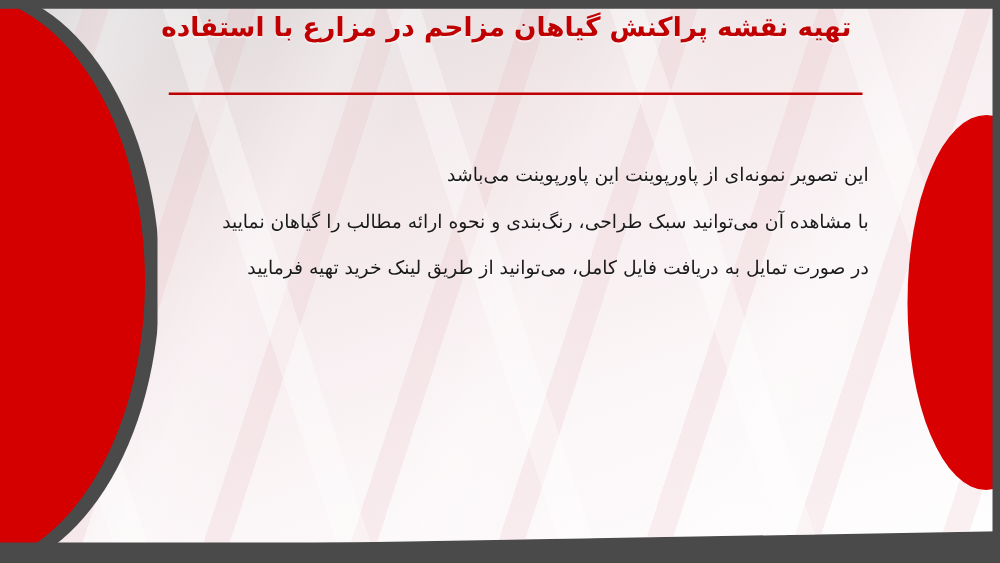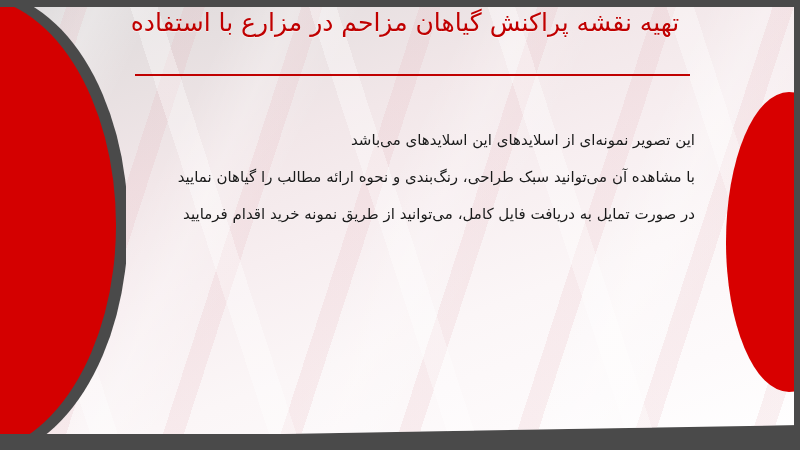--- a/index.html
+++ b/index.html
@@ -102,22 +102,22 @@
     overflow:hidden;z-index:5;
   }
 
   
   .title-block{
     position:absolute;left:120px;top:8px;width:570px;
     z-index:8;text-align:center;direction:rtl;
   }
   .title-line{
     color:#c00000;
-    font-size:25px;
-    font-weight:normal;
+    font-size:21px;
+    font-weight:bold;
     line-height:29px;
     white-space:nowrap;
     text-shadow:0 1px 0 rgba(255,255,255,0.45);
     text-align:center;
   }
   .title-rule{
     position:absolute;left:135px;top:74px;width:555px;height:0;
     border-top:2px solid #c00000;
     z-index:8;
   }
@@ -173,18 +173,18 @@
   <div class="top-band"></div>
   <div class="right-band"></div>
   <div class="bottom-band"></div>
 
   <div class="title-block">
     <div class="title-line">تهیه نقشه پراکنش گیاهان مزاحم در مزارع با استفاده</div>
   </div>
   <div class="title-rule"></div>
 
   <div class="body-block">
-    <div class="body-line">این تصویر نمونه‌ای از اسلایدهای این اسلایدهای می‌باشد</div>
+    <div class="body-line">این تصویر نمونه‌ای از پاورپوینت این پاورپوینت می‌باشد</div>
     <div class="body-line">با مشاهده آن می‌توانید سبک طراحی، رنگ‌بندی و نحوه ارائه مطالب را گیاهان نمایید</div>
-    <div class="body-line">در صورت تمایل به دریافت فایل کامل، می‌توانید از طریق نمونه خرید اقدام فرمایید</div>
+    <div class="body-line">در صورت تمایل به دریافت فایل کامل، می‌توانید از طریق لینک خرید تهیه فرمایید</div>
   </div>
 
 </div>
 
 </body></html>

